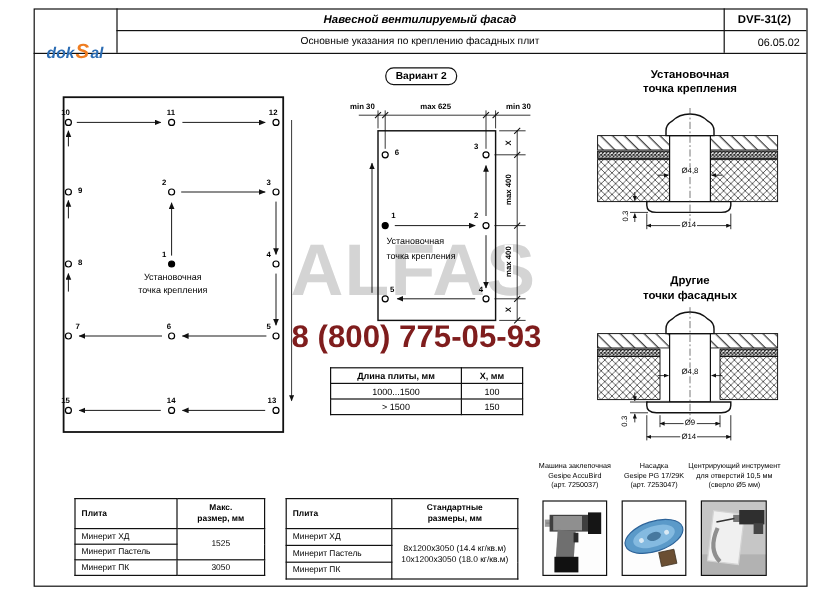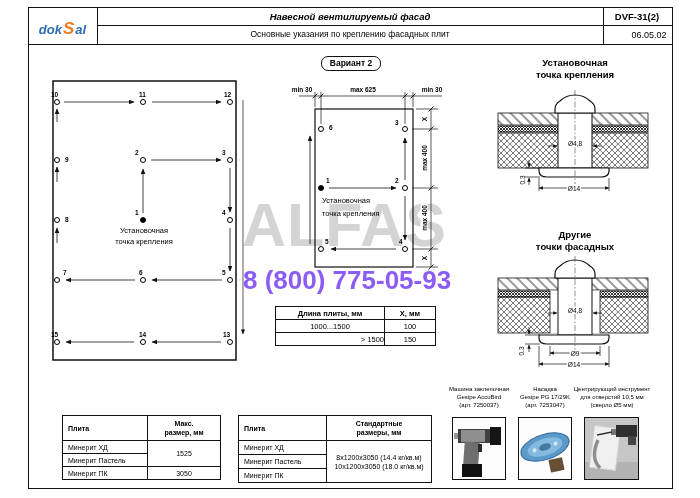--- a/index.html
+++ b/index.html
@@ -10,26 +10,26 @@
   .ctr2{transform:translate(-50%,-50%);white-space:nowrap;}
   .rot{transform:translate(-50%,-50%) rotate(-90deg);white-space:nowrap;}
   .line{position:absolute;background:#111;}
   
   #frame{position:absolute;left:28px;top:7px;width:643px;height:480px;border:1.6px solid #111;}
   .htitle{font-size:9.5px;font-weight:bold;font-style:italic;}
   .hsub{font-size:8.5px;}
   .hcode{font-size:9.5px;font-weight:bold;}
   .hdate{font-size:9px;}
   
-  #logo{left:30px;top:12px;width:65px;height:34px;display:flex;align-items:center;justify-content:center;}
+  #logo{left:30px;top:26px;width:65px;height:34px;display:flex;align-items:center;justify-content:center;}
   .lg-blue{color:#2b6cb3;font-weight:bold;font-style:italic;font-size:13px;letter-spacing:0;}
   .lg-orange{color:#ef7d21;font-weight:bold;font-style:italic;font-size:17px;margin:0 1px;}
   
   #wm-brand{left:242px;top:190px;font-size:61px;font-weight:bold;color:#d4d4d4;letter-spacing:1px;z-index:0;}
-  #wm-phone{left:243px;top:265px;font-size:26px;font-weight:bold;color:#8b5cf6;z-index:0;}
+  #wm-phone{left:243px;top:265px;font-size:26px;font-weight:bold;color:#7f1d1d;z-index:0;}
   svg#ov{position:absolute;left:0;top:0;z-index:1;}
   .lab{z-index:2;}
   
   .badge{left:321px;top:56px;width:58px;height:13px;border:1.2px solid #111;border-radius:7px;
          font-size:8.5px;font-weight:bold;text-align:center;line-height:13px;z-index:2;background:#fff;}
   .pt{position:absolute;width:4px;height:4px;border:1px solid #000;border-radius:50%;background:#fff;z-index:2;}
   .pt.filled{background:#000;border-color:#000;}
   .ptn{position:absolute;font-size:6.5px;font-weight:bold;z-index:2;line-height:7px;}
   .anchor{font-size:7.5px;line-height:9px;z-index:2;}
   .dim{font-size:6.5px;font-weight:bold;z-index:2;background:#fff;padding:0 1px;}
@@ -295,21 +295,21 @@
       <tbody>
           <tr class="hd">
         <td style="width:108px;height:12px;">Длина плиты, мм</td>
         <td style="width:50px;">X, мм</td>
       </tr>
       <tr>
         <td style="height:12px;">1000...1500</td>
         <td>100</td>
           </tr>
       <tr>
-        <td style="height:12px;text-align:right;">&gt; 1500</td>
+        <td style="height:12px;">&gt; 1500</td>
         <td>150</td>
           </tr>
     </tbody>
       </table>
   </div>
 
   <div class="abs ctr dtitle" style="left:575px;top:57px;">Установочная</div>
   <div class="abs ctr dtitle" style="left:575px;top:69px;">точка крепления</div>
   <div class="abs ctr2 dia" style="left:575px;top:143px;">Ø4,8</div>
   <div class="abs rot dia" style="left:522px;top:180px;background:transparent;">0.3</div>

